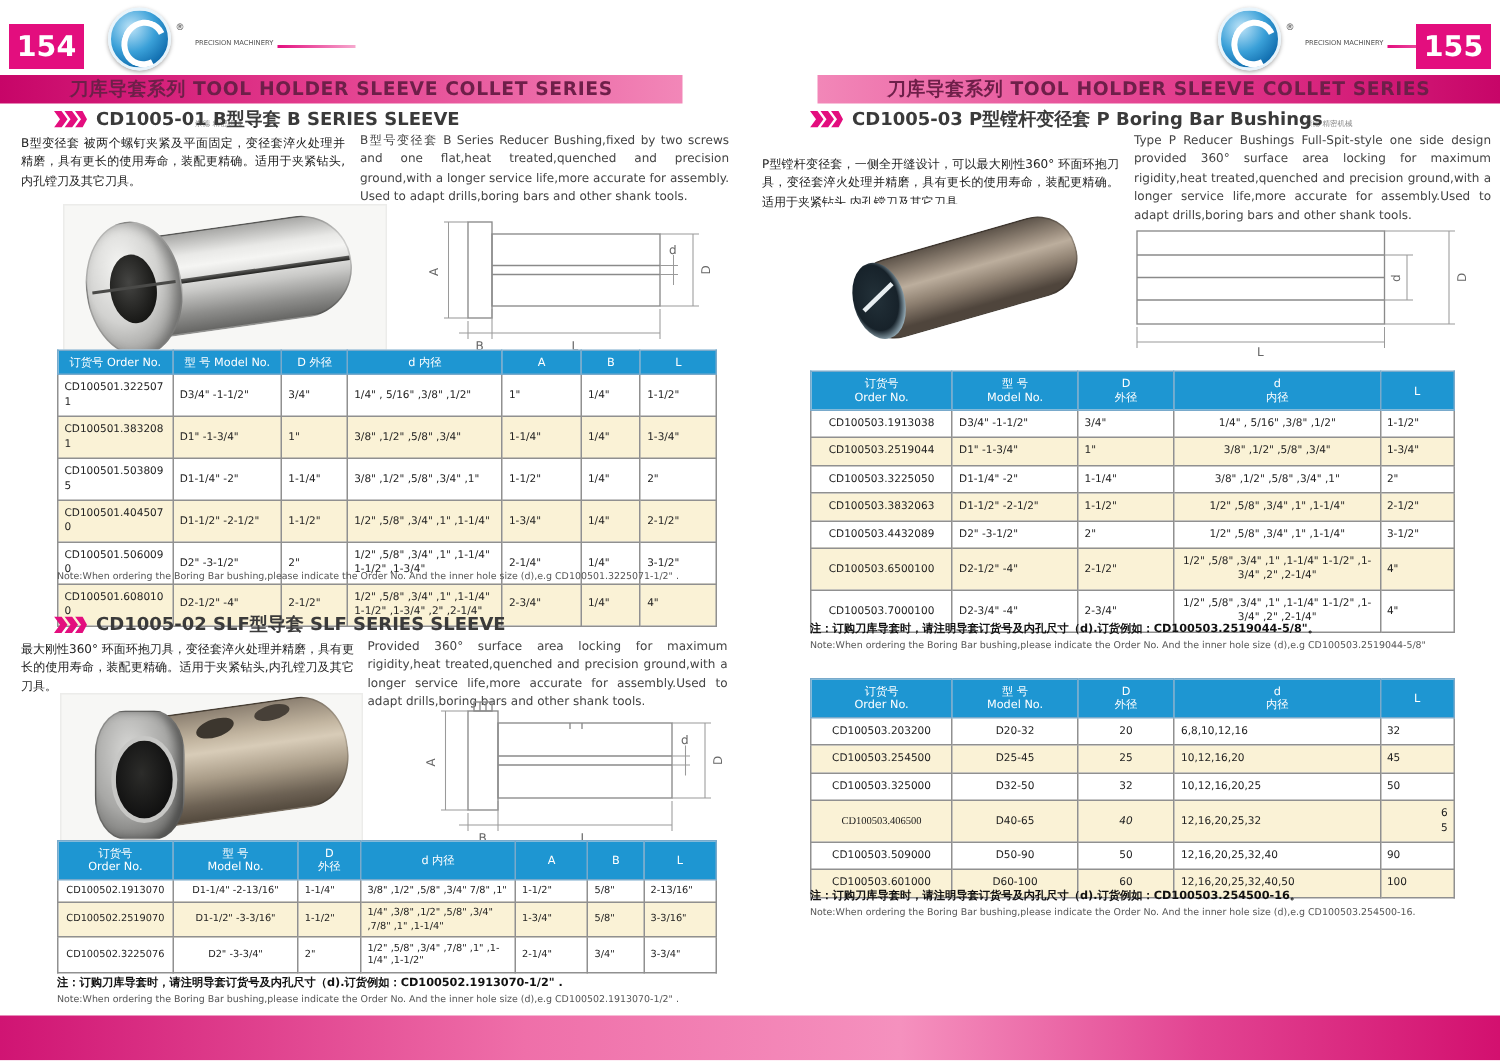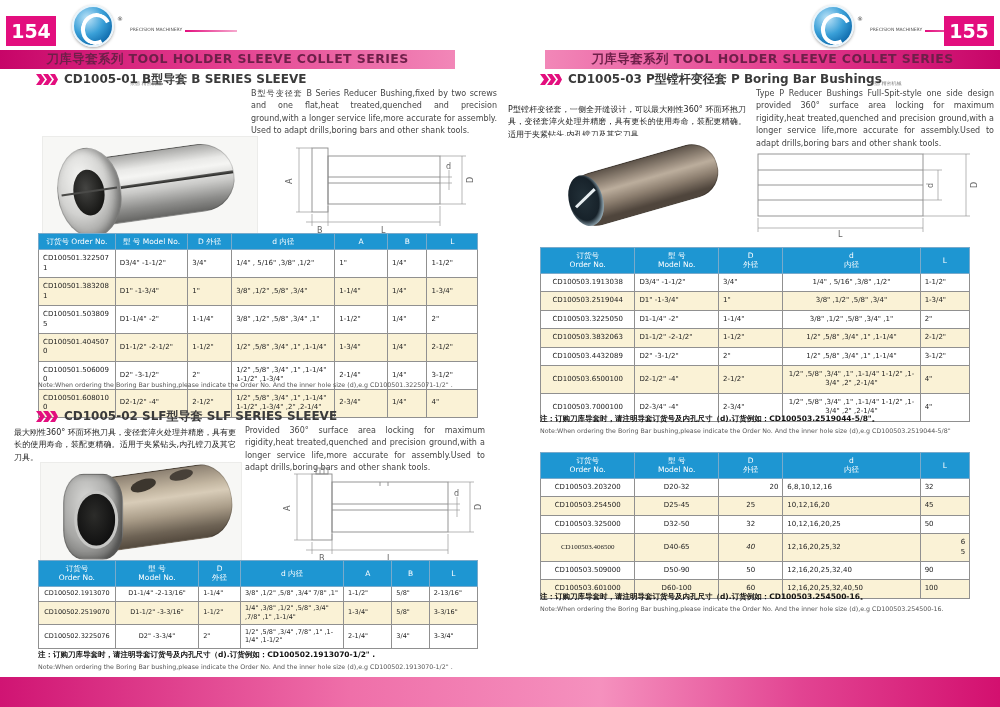--- a/index.html
+++ b/index.html
@@ -120,21 +120,22 @@
 
     <div class="sec-title" style="left:36px;top:71px;">
       <svg width="22" height="11" viewBox="0 0 22 11">
         <polygon points="0,0 5,0 9,5.5 5,11 0,11 4,5.5" fill="#E30E7E"></polygon>
         <polygon points="7,0 12,0 16,5.5 12,11 7,11 11,5.5" fill="#E30E7E"></polygon>
         <polygon points="14,0 19,0 22,5.5 19,11 14,11 18,5.5" fill="#E30E7E"></polygon>
       </svg>
       <span class="txt">CD1005-01  B型导套 B SERIES SLEEVE</span>
     </div>
 
-    <div class="desc en" style="left:251px;top:88px;width:246px;">B型号变径套 B  Series Reducer Bushing,fixed by two screws and one flat,heat treated,quenched and precision ground,with a longer service life,more accurate for assembly. Used to adapt drills,boring bars and other shank tools.</div>
+    <div class="desc cn" style="left:14px;top:90px;width:216px;">B型变径套 被两个螺钉夹紧及平面固定，变径套淬火处理并精磨，具有更长的使用寿命，装配更精确。适用于夹紧钻头,内孔镗刀及其它刀具。</div>
+    <div class="desc en" style="left:240px;top:88px;width:246px;">B型号变径套 B  Series Reducer Bushing,fixed by two screws and one flat,heat treated,quenched and precision ground,with a longer service life,more accurate for assembly. Used to adapt drills,boring bars and other shank tools.</div>
 
     <div class="photo" style="left:42px;top:136px;width:214px;height:96px;">
       <div class="photo-inner tilt">
         <div class="cyl-body b-body">
             <div class="b-slit"></div>
           </div>
         <div class="b-flange">
             <div class="b-hole"></div>
             <div class="b-fslit"></div>
           </div>
@@ -581,21 +582,21 @@
               </th>
               <th>
                 <div>L</div>
               </th>
             </tr>
           </thead>
           <tbody>
             <tr>
               <td style="text-align: center;">CD100503.203200</td>
               <td style="text-align: center;">D20-32</td>
-              <td style="text-align: right;">20</td>
+              <td style="text-align: center;">20</td>
               <td style="text-align: left;">6,8,10,12,16</td>
               <td style="text-align: left;">32</td>
             </tr>
             <tr class="alt">
               <td style="text-align: center;">CD100503.254500</td>
               <td style="text-align: center;">D25-45</td>
               <td style="text-align: center;">25</td>
               <td style="text-align: left;">10,12,16,20</td>
               <td style="text-align: left;">45</td>
             </tr>

